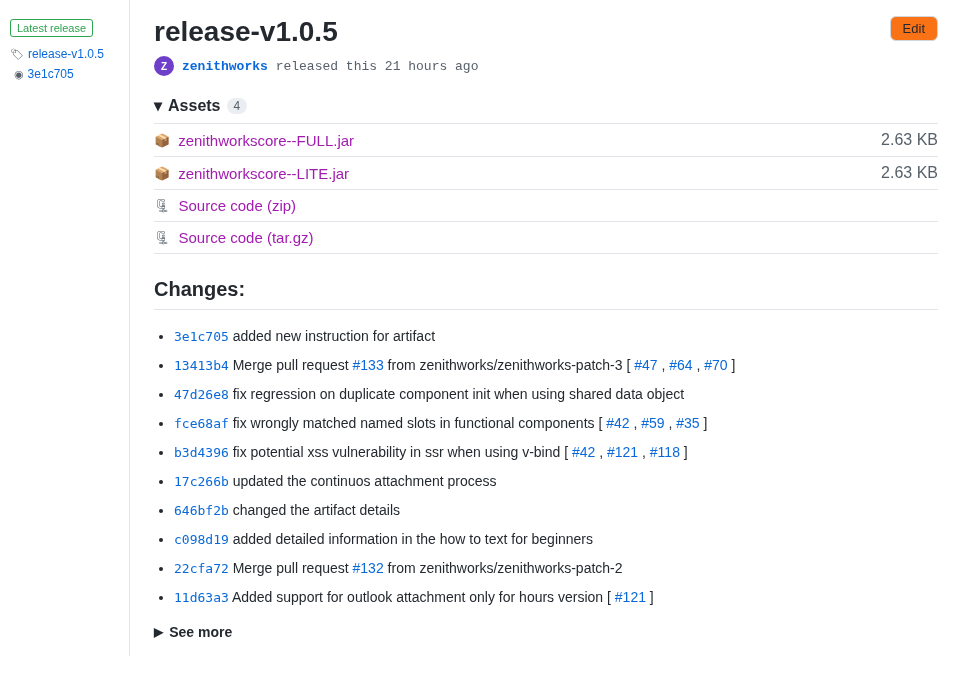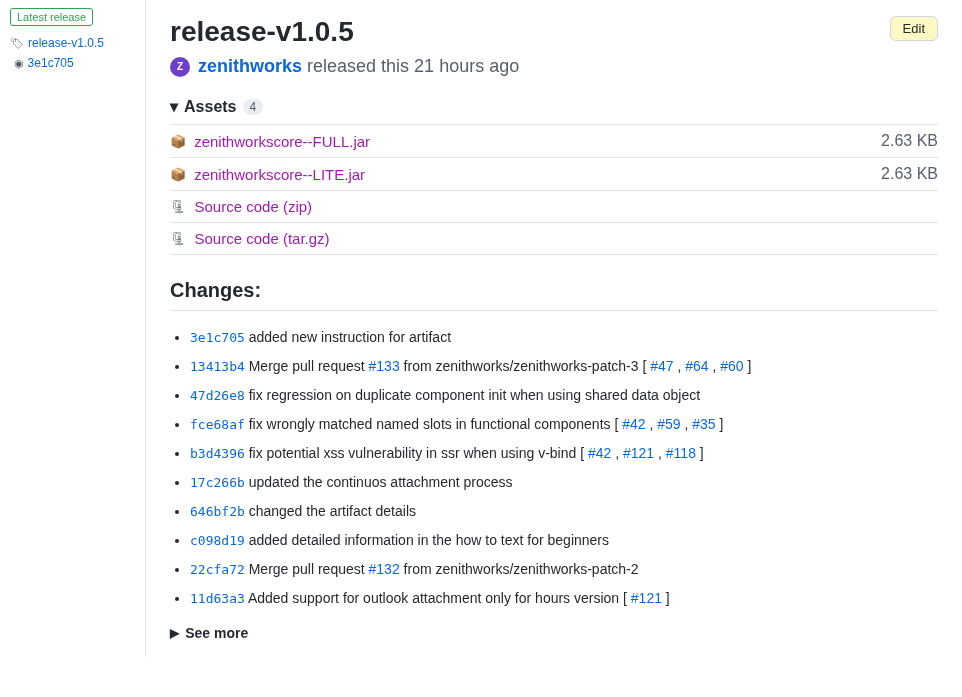--- a/index.html
+++ b/index.html
@@ -6,22 +6,22 @@
     body {
       font-family: -apple-system, BlinkMacSystemFont, "Segoe UI", Helvetica, Arial, sans-serif;
       font-size: 14px;
       color: #24292f;
       background: #fff;
       display: flex;
     }
 
     
     .sidebar {
-      width: 146px;
-      padding: 8px 10px;
+      width: 130px;
+      padding: 19px 10px;
       border-right: 1px solid #e1e4e8;
       flex-shrink: 0;
     }
     .latest-release-badge {
       display: inline-block;
       border: 1px solid #2da44e;
       color: #2da44e;
       font-size: 11px;
       padding: 2px 6px;
       border-radius: 3px;
@@ -60,21 +60,21 @@
       justify-content: space-between;
       margin-bottom: 8px;
     }
     .release-title {
       font-size: 28px;
       font-weight: 600;
       color: #24292f;
     }
     .edit-button {
       border: 1px solid #d0d7de;
-      background: #fef9c3;
+      background: #f97316;
       color: #24292f;
       font-size: 13px;
       padding: 4px 12px;
       border-radius: 6px;
       cursor: pointer;
     }
 
     .release-meta {
       display: flex;
       align-items: center;
@@ -87,22 +87,23 @@
       border-radius: 50%;
       background: #6e40c9;
       display: flex;
       align-items: center;
       justify-content: center;
       color: white;
       font-size: 10px;
       font-weight: bold;
     }
     .release-meta-text {
-      font-size: 18px;
-      color: #57606a;
+      font-size: 13px;
+      color: #57606a;
+      font-family: Liberation Mono, monospace;
     }
     .release-meta-text a {
       color: #0969da;
       text-decoration: none;
       font-weight: 600;
     }
 
     
     .assets-section {
       margin-bottom: 24px;
@@ -281,21 +282,21 @@
 
       <li>
         <a class="commit-hash" href="#">13413b4</a>
         <span class="commit-text"> Merge pull request </span>
         <a class="issue-link" href="#">#133</a>
         <span class="commit-text"> from zenithworks/zenithworks-patch-3 [ </span>
         <a class="issue-link" href="#">#47</a>
         <span>, </span>
         <a class="issue-link" href="#">#64</a>
         <span>, </span>
-        <a class="issue-link" href="#">#60</a>
+        <a class="issue-link" href="#">#70</a>
         <span class="commit-text"> ]</span>
       </li>
 
       <li>
         <a class="commit-hash" href="#">47d26e8</a>
         <span class="commit-text"> fix regression on duplicate component init when using shared data object</span>
       </li>
 
       <li>
         <a class="commit-hash" href="#">fce68af</a>

